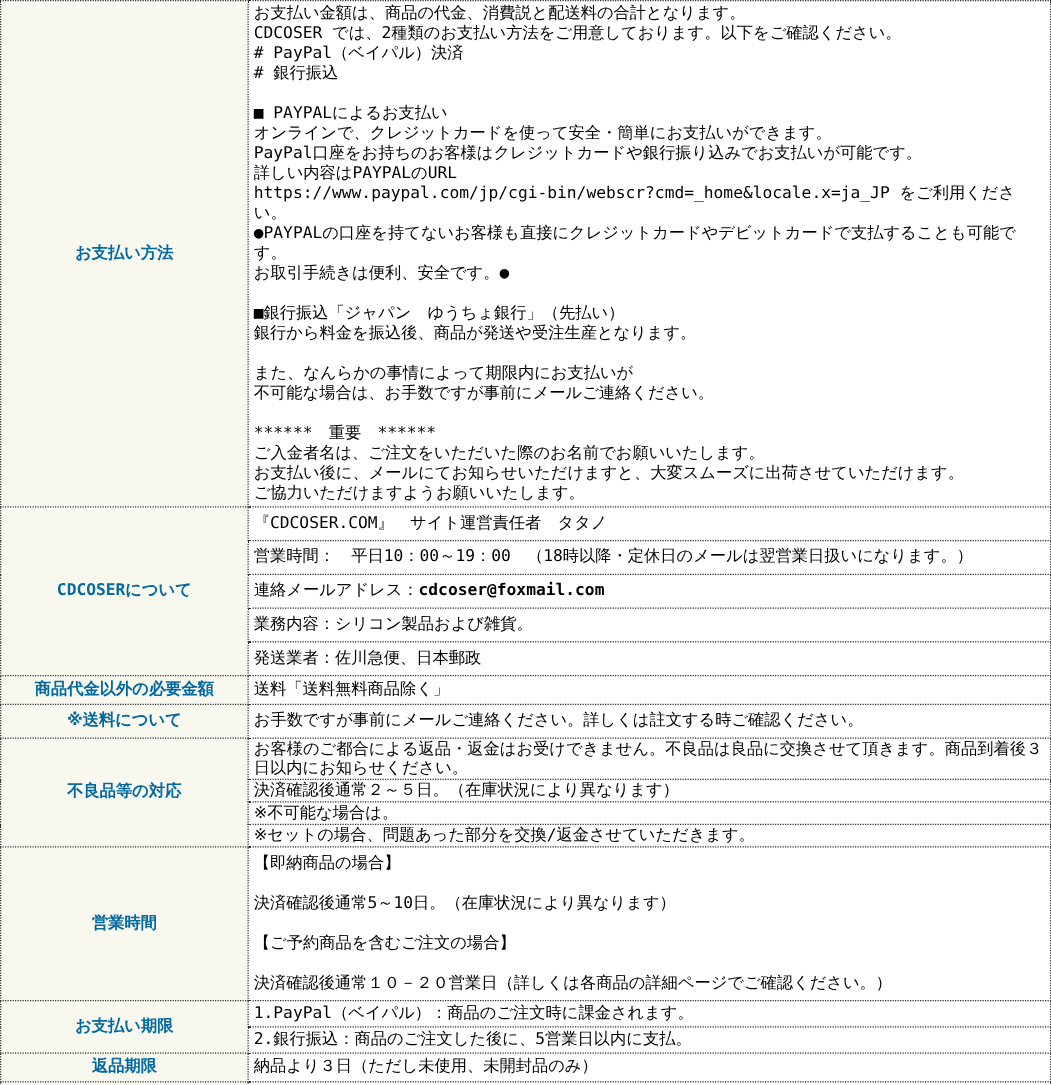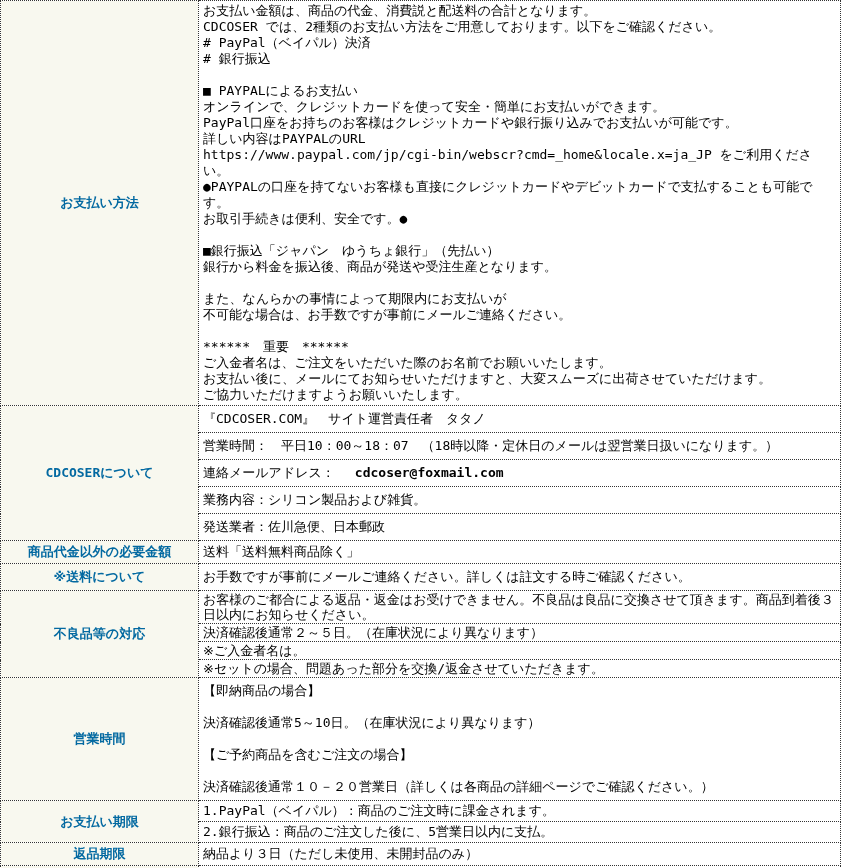--- a/index.html
+++ b/index.html
@@ -45,21 +45,20 @@
   tr.r-about td { height: 22px; }
   tr.r-extra td { height: 18px; }
   tr.r-shipnote td { height: 22px; }
   tr.r-defect td { height: 13px; line-height: 15px; padding-top: 1px; padding-bottom: 1px; }
   tr.r-delivery td { height: 118px; }
   tr.r-deadline td { height: 16px; }
   tr.r-return td { height: 18px; }
   tr.r-returnship td { height: 13px; }
   .email {
     font-weight: bold;
-    margin-left: 20px;
   }
 </style>
 </head>
 <body>
 
 <div class="page">
   <table class="info-table">
     <tbody>
 
       <tr class="r-payment">
@@ -87,21 +86,21 @@
 ご入金者名は、ご注文をいただいた際のお名前でお願いいたします。
 お支払い後に、メールにてお知らせいただけますと、大変スムーズに出荷させていただけます。
 ご協力いただけますようお願いいたします。</td>
       </tr>
 
       <tr class="r-about">
         <th class="hdr" rowspan="5">CDCOSERについて</th>
         <td class="body-cell">『CDCOSER.COM』　サイト運営責任者　タタノ</td>
       </tr>
       <tr class="r-about">
-        <td class="body-cell">営業時間：　平日10：00～18：07　（18時以降・定休日のメールは翌営業日扱いになります。）</td>
+        <td class="body-cell">営業時間：　平日10：00～19：00　（18時以降・定休日のメールは翌営業日扱いになります。）</td>
       </tr>
       <tr class="r-about">
         <td class="body-cell"><span>連絡メールアドレス：</span><span class="email">cdcoser@foxmail.com</span></td>
       </tr>
       <tr class="r-about">
         <td class="body-cell">業務内容：シリコン製品および雑貨。</td>
       </tr>
       <tr class="r-about">
         <td class="body-cell">発送業者：佐川急便、日本郵政</td>
       </tr>
@@ -117,21 +116,21 @@
       </tr>
 
       <tr class="r-defect">
         <th class="hdr" rowspan="4">不良品等の対応</th>
         <td class="body-cell">お客様のご都合による返品・返金はお受けできません。不良品は良品に交換させて頂きます。商品到着後３日以内にお知らせください。</td>
       </tr>
       <tr class="r-defect">
         <td class="body-cell">決済確認後通常２～５日。（在庫状況により異なります）</td>
       </tr>
       <tr class="r-defect">
-        <td class="body-cell">※ご入金者名は。</td>
+        <td class="body-cell">※不可能な場合は。</td>
       </tr>
       <tr class="r-defect">
         <td class="body-cell">※セットの場合、問題あった部分を交換/返金させていただきます。</td>
       </tr>
 
       <tr class="r-delivery">
         <th class="hdr">営業時間</th>
         <td class="body-cell">【即納商品の場合】
 
 決済確認後通常5～10日。（在庫状況により異なります）

